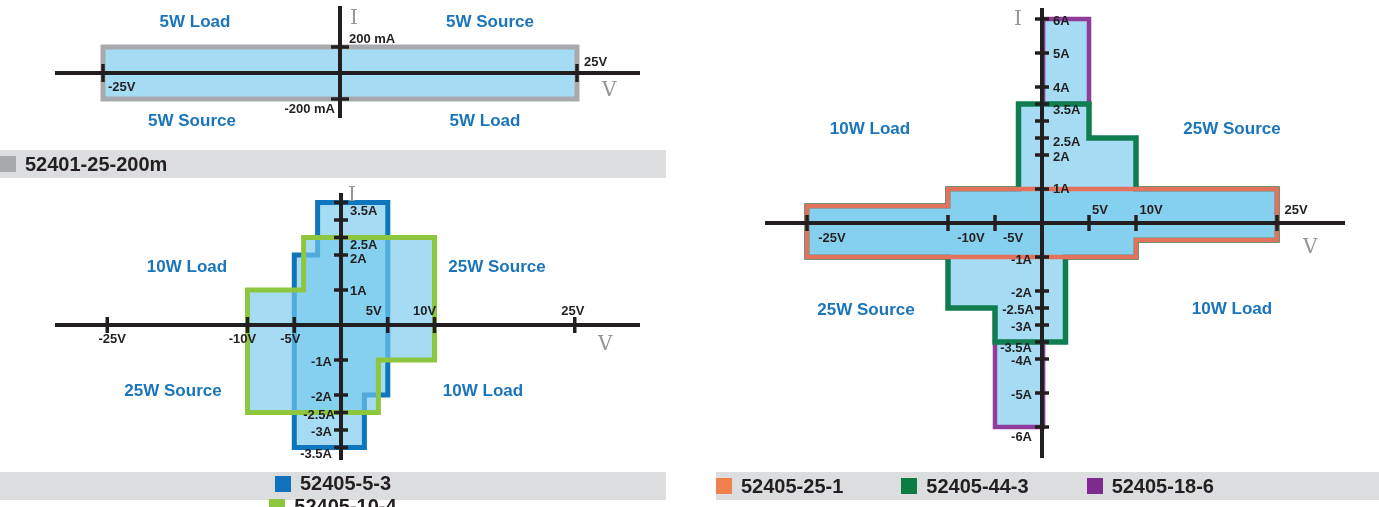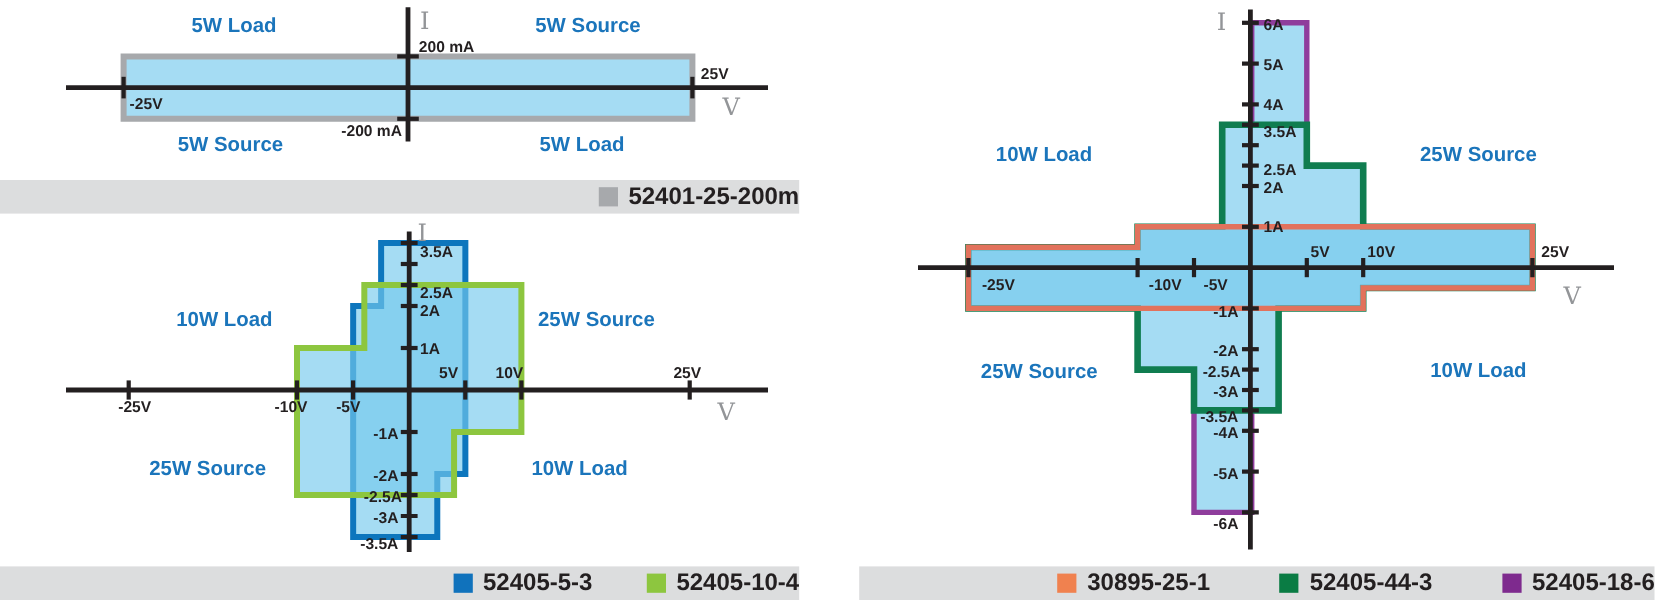--- a/index.html
+++ b/index.html
@@ -1,19 +1,19 @@
 <!DOCTYPE html>
 <html><head>
 <meta charset="utf-8">
 <style>
   html,body{margin:0;padding:0;background:#ffffff;}
   .canvas{position:relative;width:1379px;height:507px;background:#ffffff;overflow:hidden;
           font-family:"Liberation Sans",sans-serif;}
   .chart{position:absolute;display:block;}
-  .legend{position:absolute;background:#dcddde;display:flex;align-items:center;justify-content:flex-end;}
+  .legend{position:absolute;background:#dcddde;display:flex;align-items:center;justify-content:flex-start;}
   .legend .item{display:flex;align-items:center;gap:9px;}
   .legend .sw{width:16px;height:16px;flex:0 0 auto;}
   .legend .lb{font:600 20px "Liberation Sans",sans-serif;color:#231f20;white-space:nowrap;}
   svg text.tick{font:700 13px "Liberation Sans",sans-serif;fill:#231f20;}
   svg text.quad{font:600 17px "Liberation Sans",sans-serif;fill:#1b75bb;}
   svg text.axl{font:400 20px "DejaVu Serif",serif;fill:#939598;}
 </style>
 </head>
 <body>
 
@@ -136,34 +136,34 @@
       <text x="542" y="134" text-anchor="middle" class="quad">25W Source</text>
       <text x="176" y="315" text-anchor="middle" class="quad">25W Source</text>
       <text x="542" y="314" text-anchor="middle" class="quad">10W Load</text>
     </svg>
   <div class="legend" style="left: 0px; top: 150px; width: 666px; height: 28px; column-gap: 50px;">
       <span class="item">
         <span class="sw" style="background: rgb(167, 169, 172);"></span>
         <span class="lb">52401-25-200m</span>
       </span>
     </div>
-  <div class="legend" style="left: 0px; top: 472px; width: 666px; height: 28px; column-gap: 45px;">
+  <div class="legend" style="left: 0px; top: 472px; width: 666px; height: 28px; column-gap: 45px; flex-direction: column;">
       <span class="item">
         <span class="sw" style="background: rgb(16, 114, 188);"></span>
         <span class="lb">52405-5-3</span>
       </span>
       <span class="item">
         <span class="sw" style="background: rgb(141, 198, 63);"></span>
         <span class="lb">52405-10-4</span>
       </span>
     </div>
   <div class="legend" style="left: 716px; top: 472px; width: 663px; height: 28px; column-gap: 58px;">
       <span class="item">
         <span class="sw" style="background: rgb(240, 129, 79);"></span>
-        <span class="lb">30895-25-1</span>
+        <span class="lb">52405-25-1</span>
       </span>
       <span class="item">
         <span class="sw" style="background: rgb(10, 124, 68);"></span>
         <span class="lb">52405-44-3</span>
       </span>
       <span class="item">
         <span class="sw" style="background: rgb(126, 42, 142);"></span>
         <span class="lb">52405-18-6</span>
       </span>
     </div>

